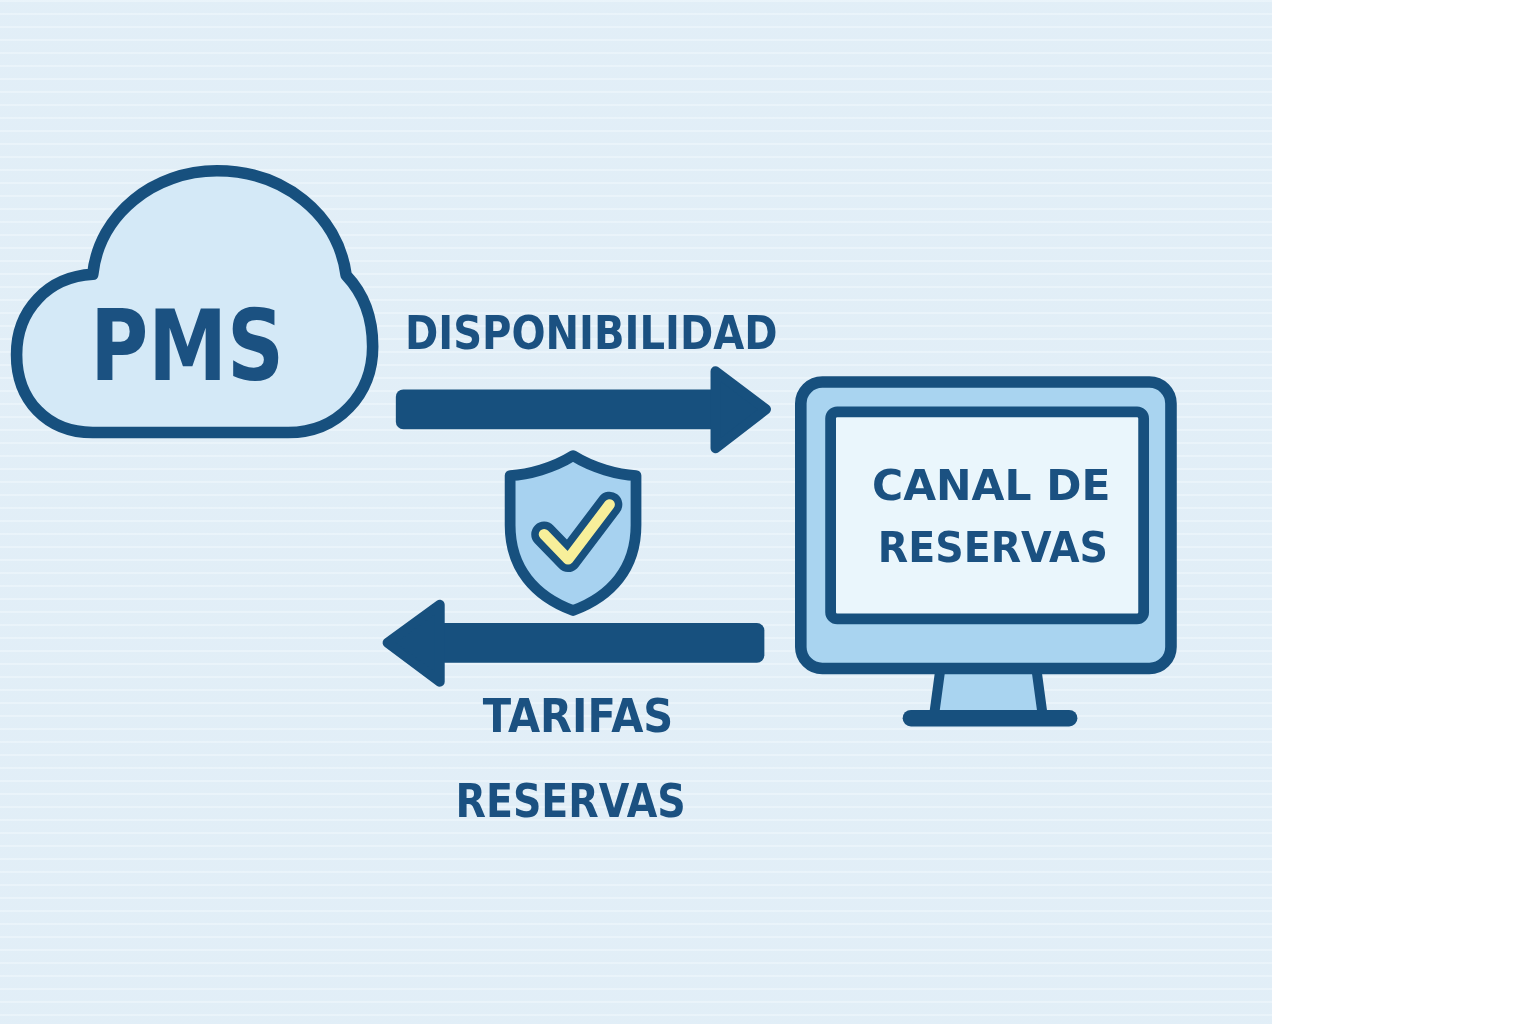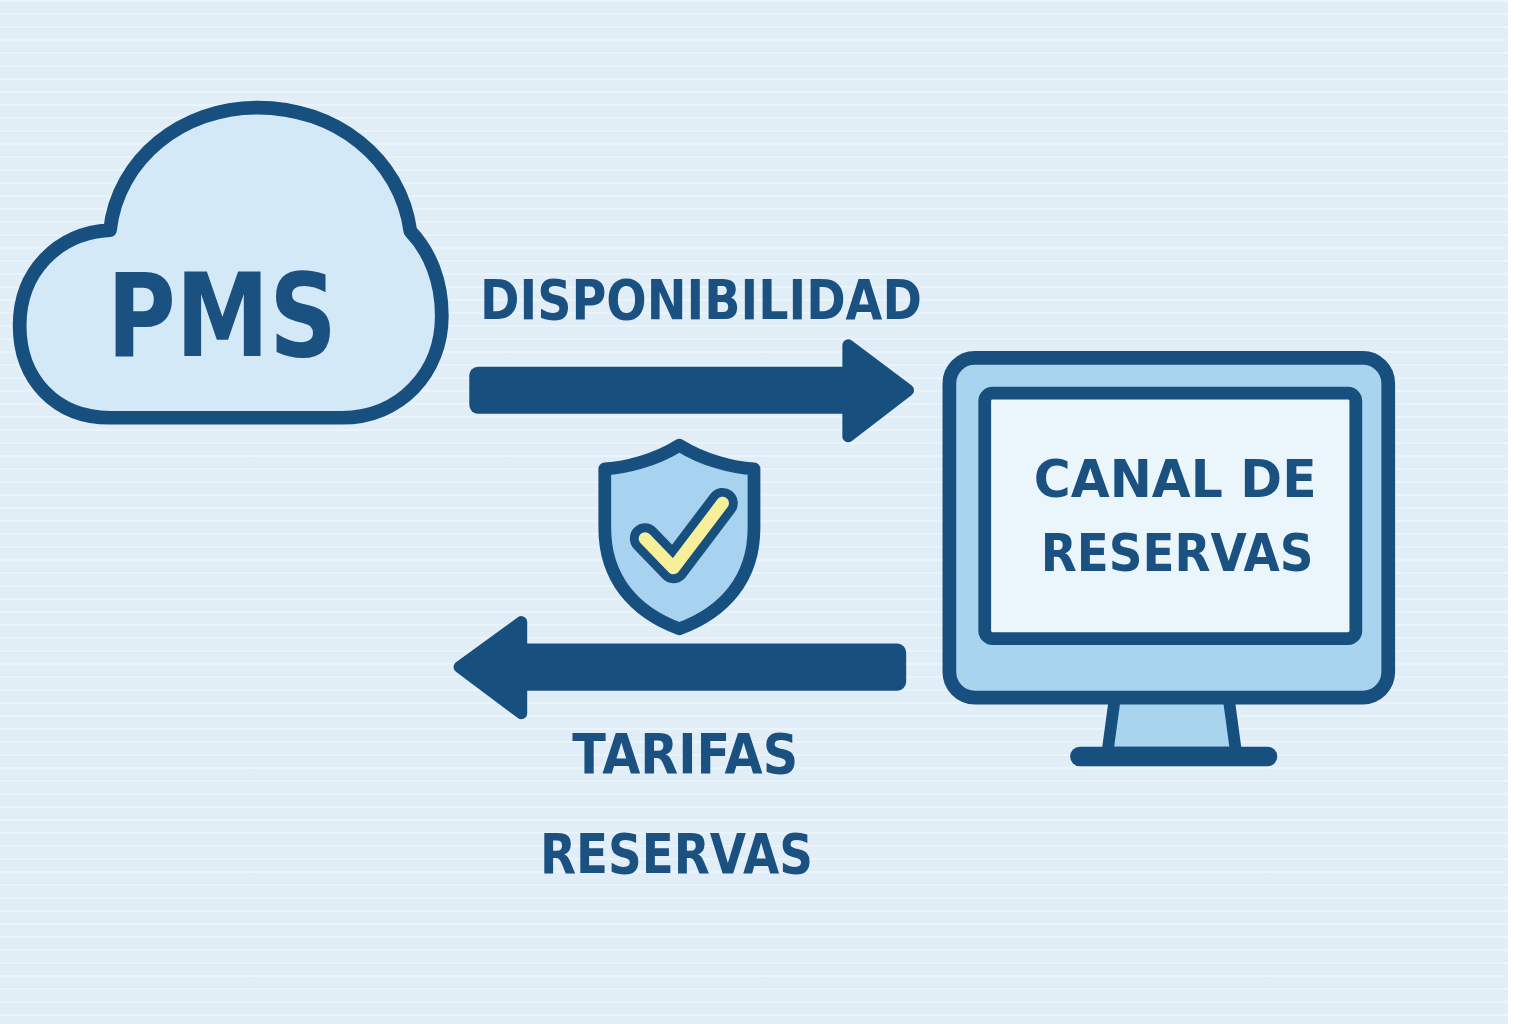--- a/index.html
+++ b/index.html
@@ -1,19 +1,19 @@
 <!DOCTYPE html>
 <html style="--bg: #e5f1f9; --navy: #17507e; --navyText: #1b5181; --cloudFill: #d4e9f7; --shieldFill: #a7d2f0; --bezelFill: #a9d4f0; --screenFill: #eaf6fc; --checkYellow: #f7ef9a;"><head>
 <meta charset="utf-8">
 <style>
   html, body { margin: 0; padding: 0; }
   body { font-family: "DejaVu Sans", "Liberation Sans", sans-serif; }
   .stage {
     position: relative;
-    width: 1508px;
+    width: 1272px;
     height: 1024px;
     background-color: var(--bg, #e5f1f9);
     background-image: repeating-linear-gradient(
       to bottom,
       rgba(255,255,255,0.18) 0px,
       rgba(255,255,255,0.18) 2px,
       rgba(0,60,120,0.015) 2px,
       rgba(0,60,120,0.015) 13px
     );
     overflow: hidden;

